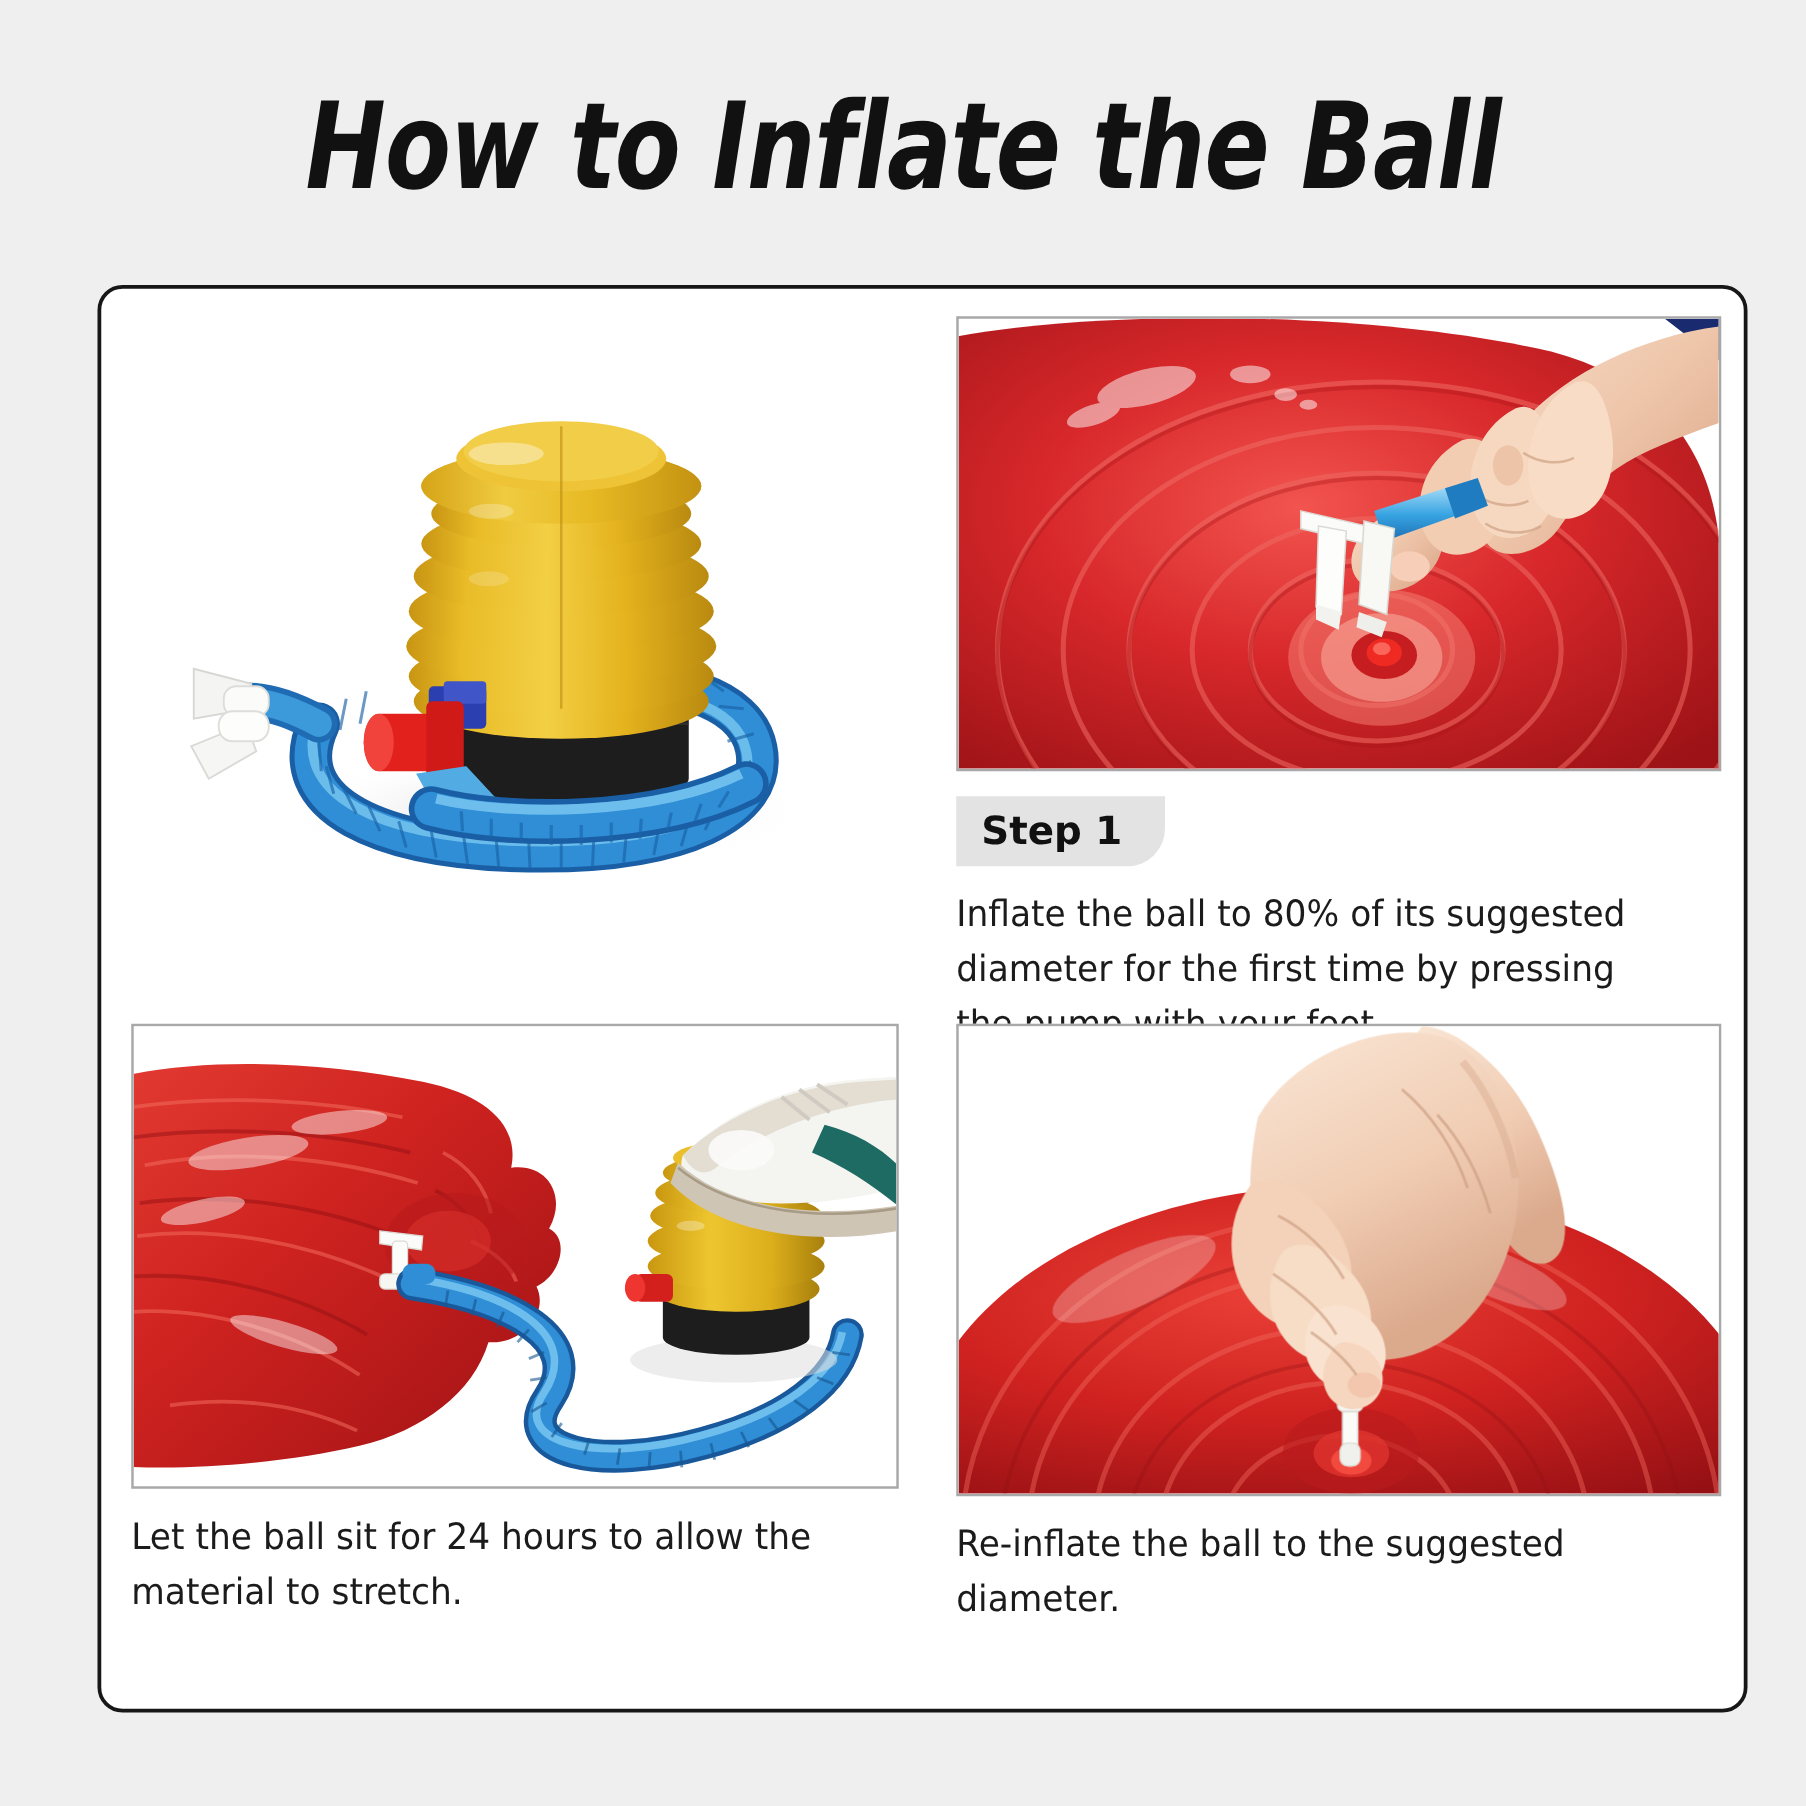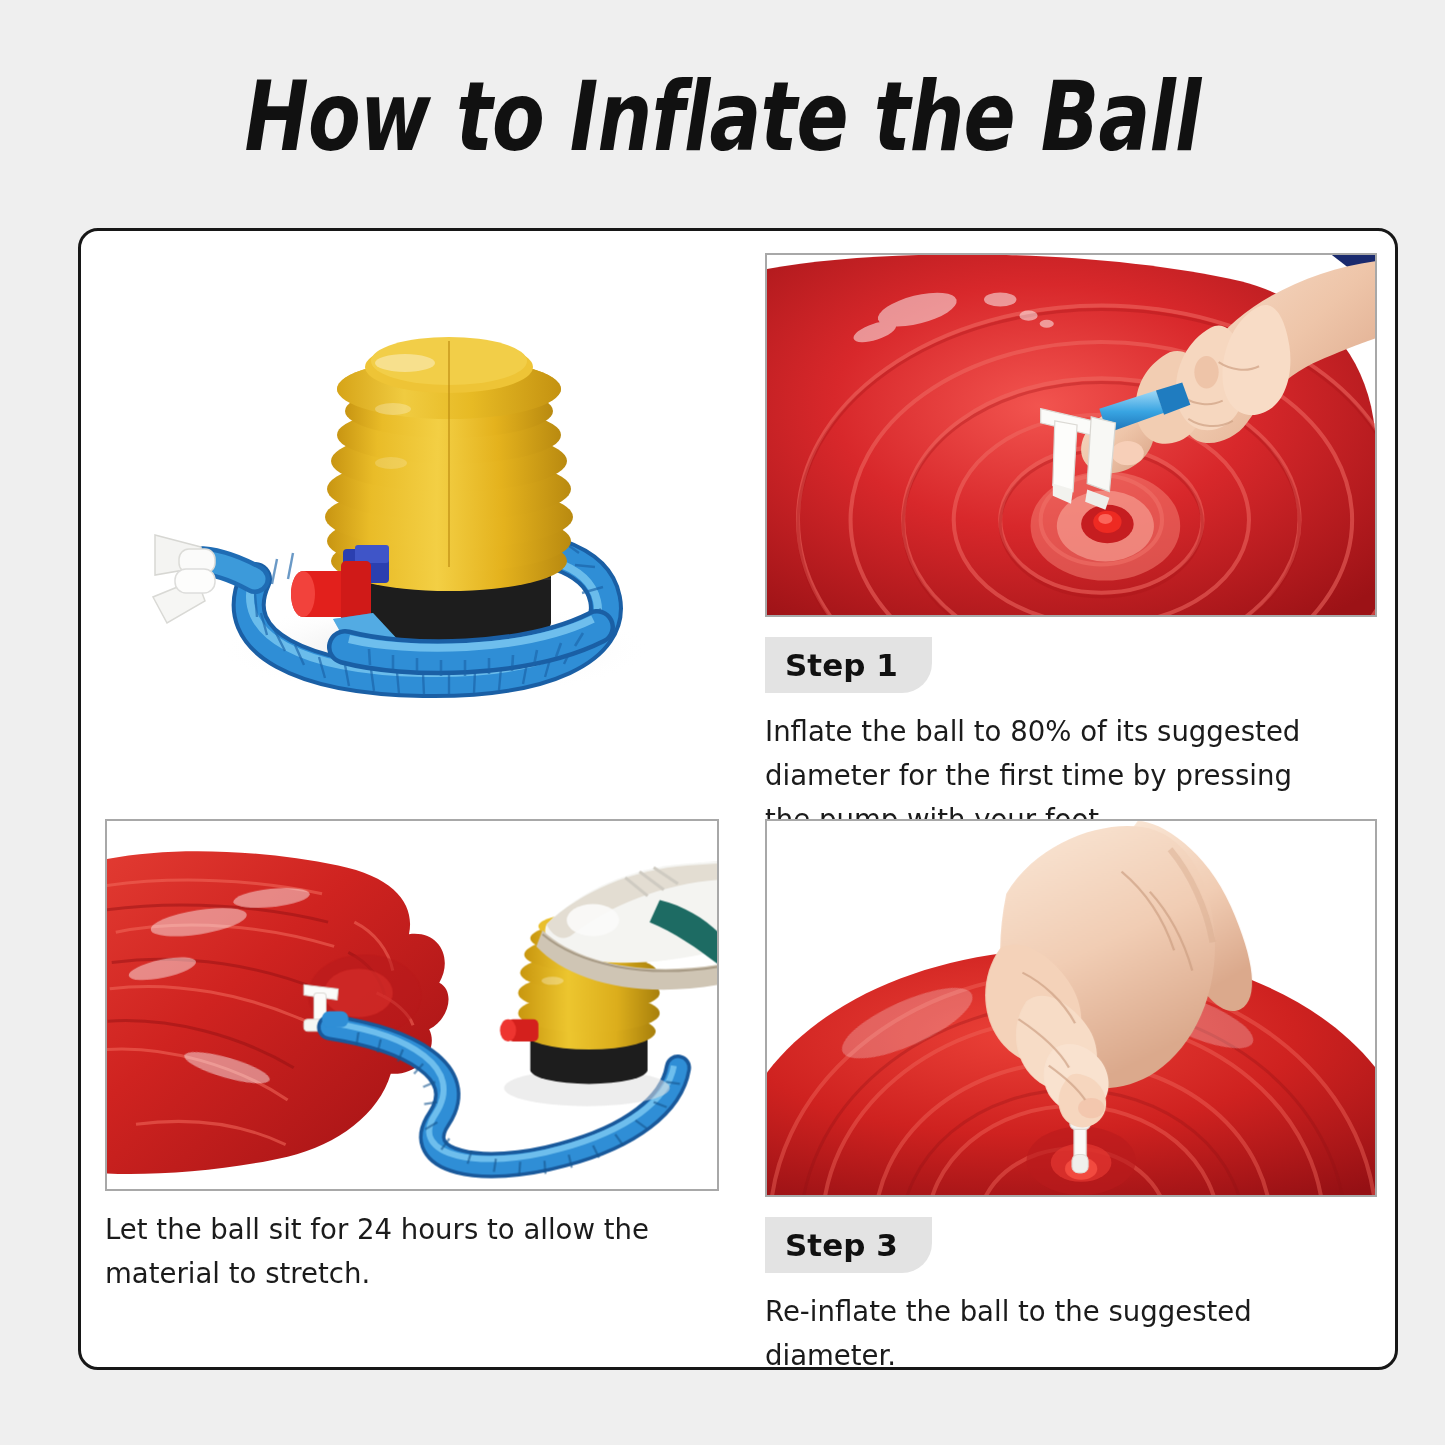--- a/index.html
+++ b/index.html
@@ -542,19 +542,18 @@
                 <path d="M250 196 C268 208 290 226 300 244"></path>
                 <path d="M280 242 C294 252 308 264 316 276"></path>
                 <path d="M380 70 C400 92 414 120 422 148"></path>
                 <path d="M352 50 C376 70 394 98 404 128"></path>
               </g>
 
               <path d="M400 28 C420 52 436 86 442 120" stroke="#d8ab8d" stroke-width="6" fill="none" opacity="0.45"></path>
             </g>
           </svg>
         </div>
-        <div class="badge">Step 3</div>
         <div class="steptext wide">Re-inflate the ball to the suggested diameter.</div>
       </div>
 
     </div>
   </div>
 </div>
 
 </body></html>

